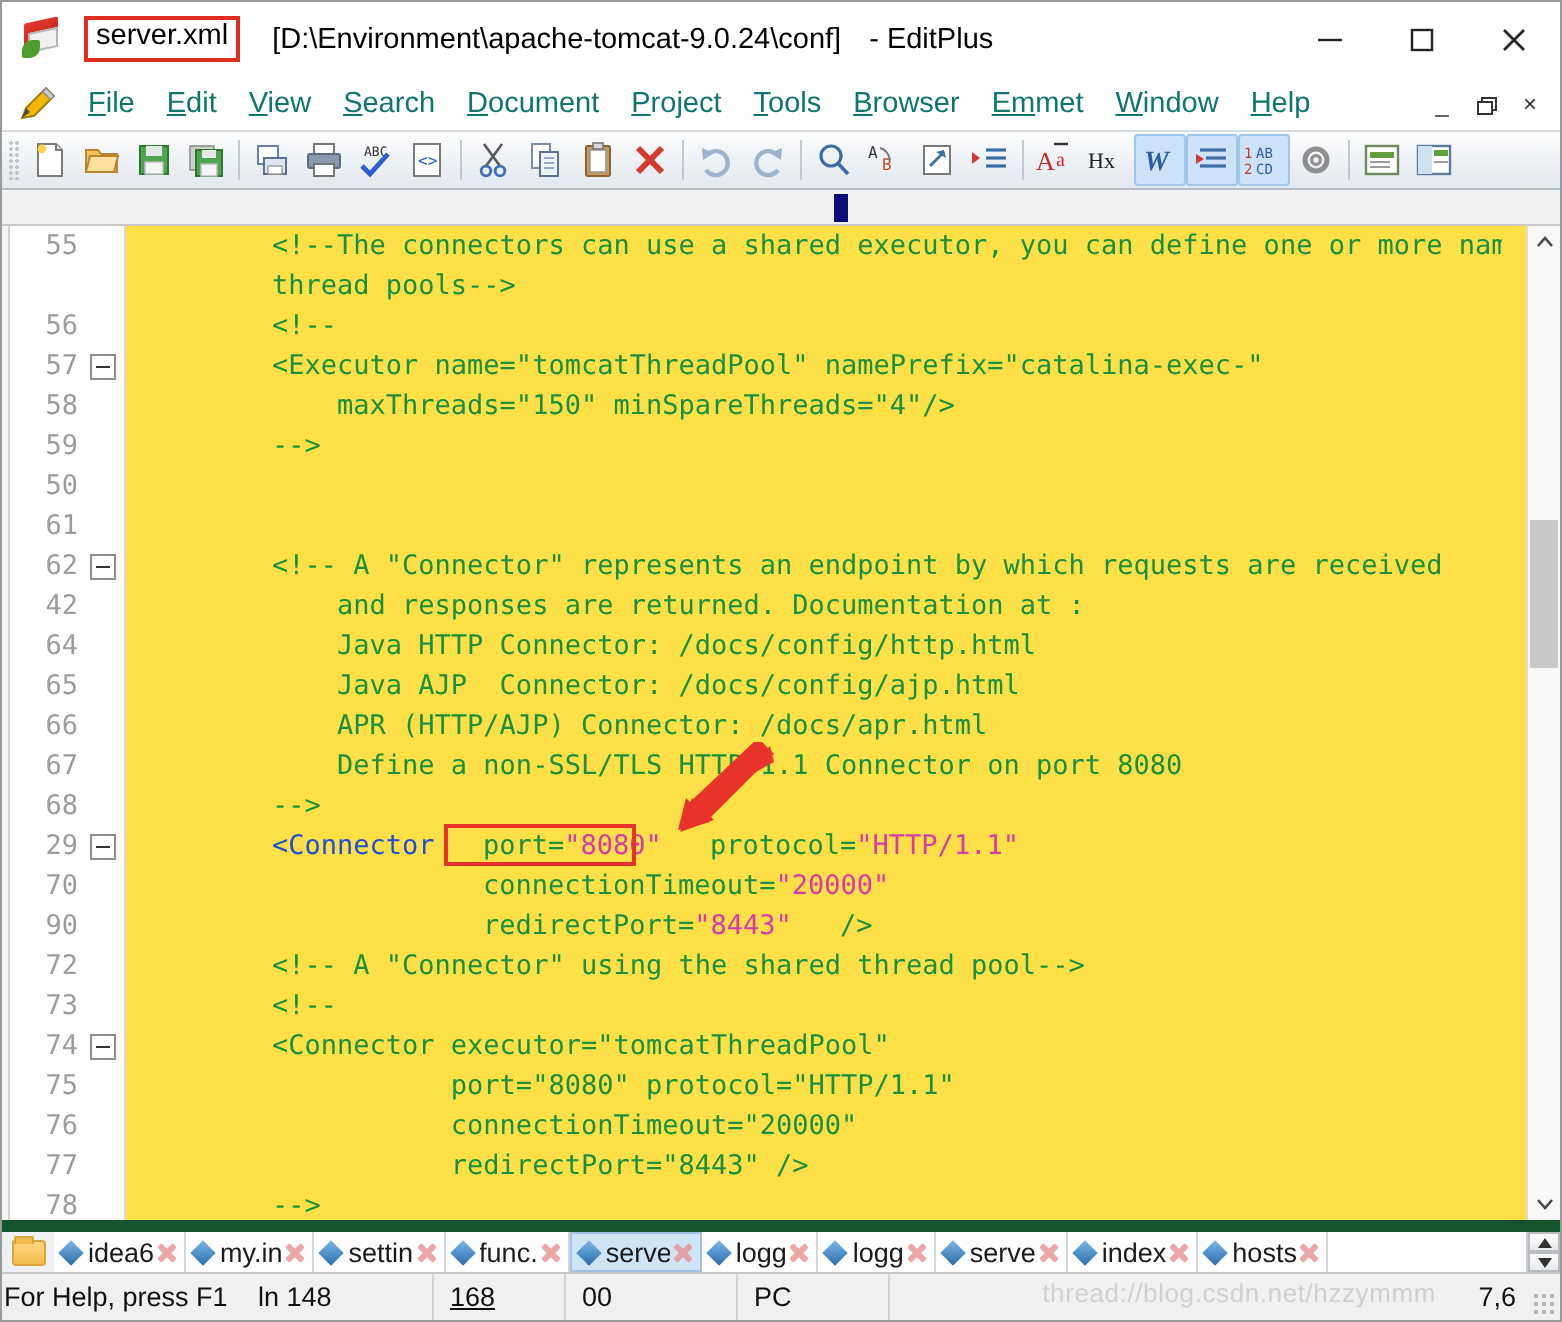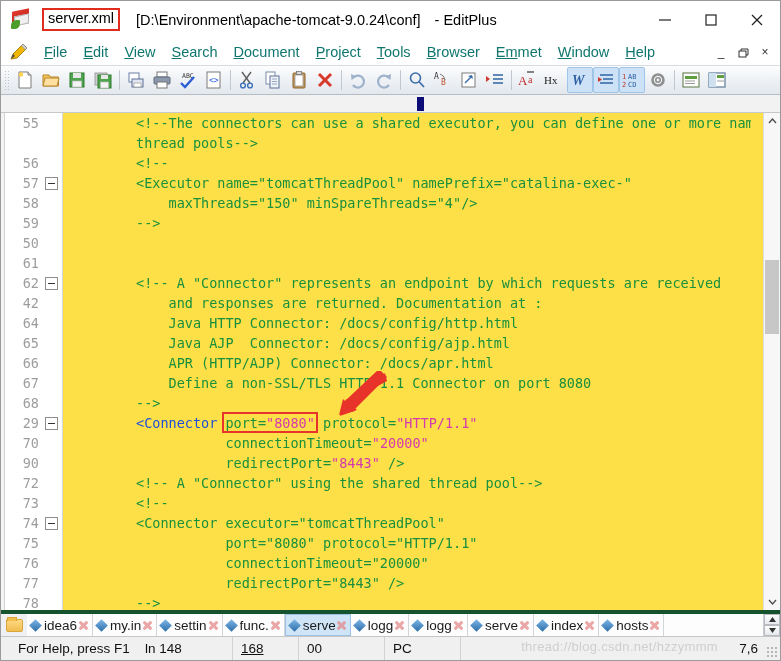--- a/index.html
+++ b/index.html
@@ -252,21 +252,21 @@
     font-family: "DejaVu Sans Mono", monospace;
     font-size: 13.5px;
     line-height: 20px;
     white-space: pre;
     padding-left: 8px;
     overflow: hidden;
   }
   .cline { height: 20px; line-height: 20px; white-space: pre; }
   .cmt { color: #1a8f3c; }
   .tag { color: #1f4fd8; }
-  .attr { color: #1a8f3c; }
+  .attr { color: #1a8f3c; margin-left: 16px; }
   .val { color: #d63aad; }
 
   
   .port-box {
     position: absolute;
     border: 2px solid #e8332a;
     pointer-events: none;
   }
   .arrow-svg { position: absolute; pointer-events: none; }
 
@@ -291,21 +291,21 @@
   .vs-thumb {
     position: absolute;
     left: 1px; right: 1px;
     background: #c7c7c7;
   }
 
   
   .tabbar {
     height: 26px;
     background: #eef0f3;
-    border-top: 4px solid #14532d;
+    border-top: 6px solid #14532d;
     display: flex;
     align-items: stretch;
     flex: 0 0 auto;
     position: relative;
   }
   .tab-folder {
     width: 26px;
     display: flex; align-items: center; justify-content: center;
     flex: 0 0 auto;
     background: #eef0f3;
@@ -910,21 +910,21 @@
       </div>
       <div class="spin-btn">
         <svg width="7" height="5" viewBox="0 0 7 5">
             <polygon points="3.5,5 0,0 7,0" fill="#333"></polygon>
           </svg>
       </div>
     </div>
   </div>
 
   <div class="statusbar">
-    <div class="sb-cell" style="width:126px; padding-left:1px; border-right:none;margin-left:16px;">For Help, press F1</div>
+    <div class="sb-cell" style="width:126px; padding-left:1px; border-right:none;">For Help, press F1</div>
     <div class="sb-cell" style="width:90px; padding-left:2px;">ln 148</div>
     <div class="sb-cell" style="width:66px;text-decoration:underline;">168</div>
     <div class="sb-cell" style="width:86px;">00</div>
     <div class="sb-cell" style="width:76px;">PC</div>
     <div class="sb-cell" style="flex:1 1 auto; justify-content:flex-end; padding-right:22px; border-right:none;">7,6</div>
     <div class="watermark">thread://blog.csdn.net/hzzymmm</div>
     <div class="sb-grip"></div>
   </div>
 
 </div>

